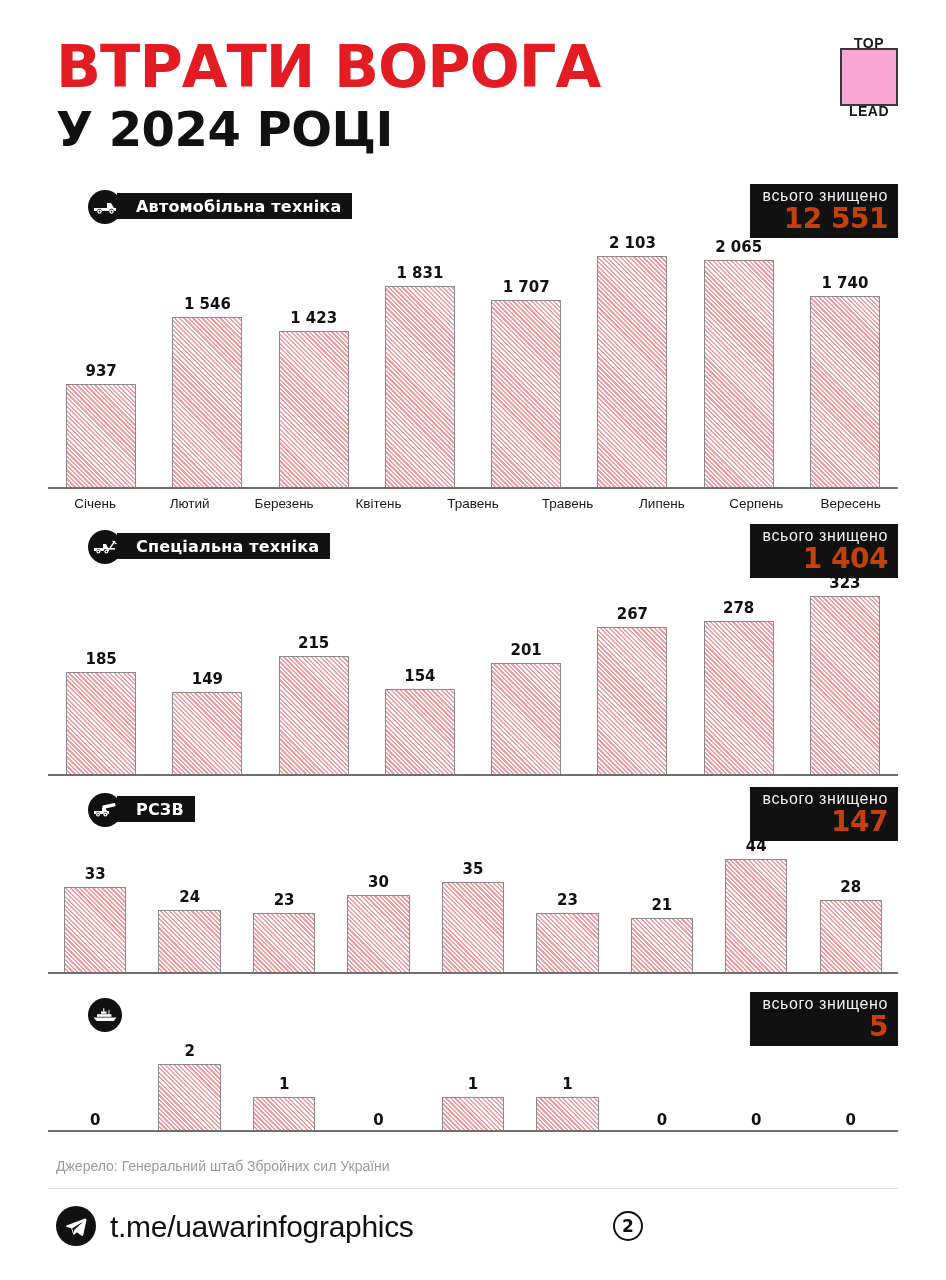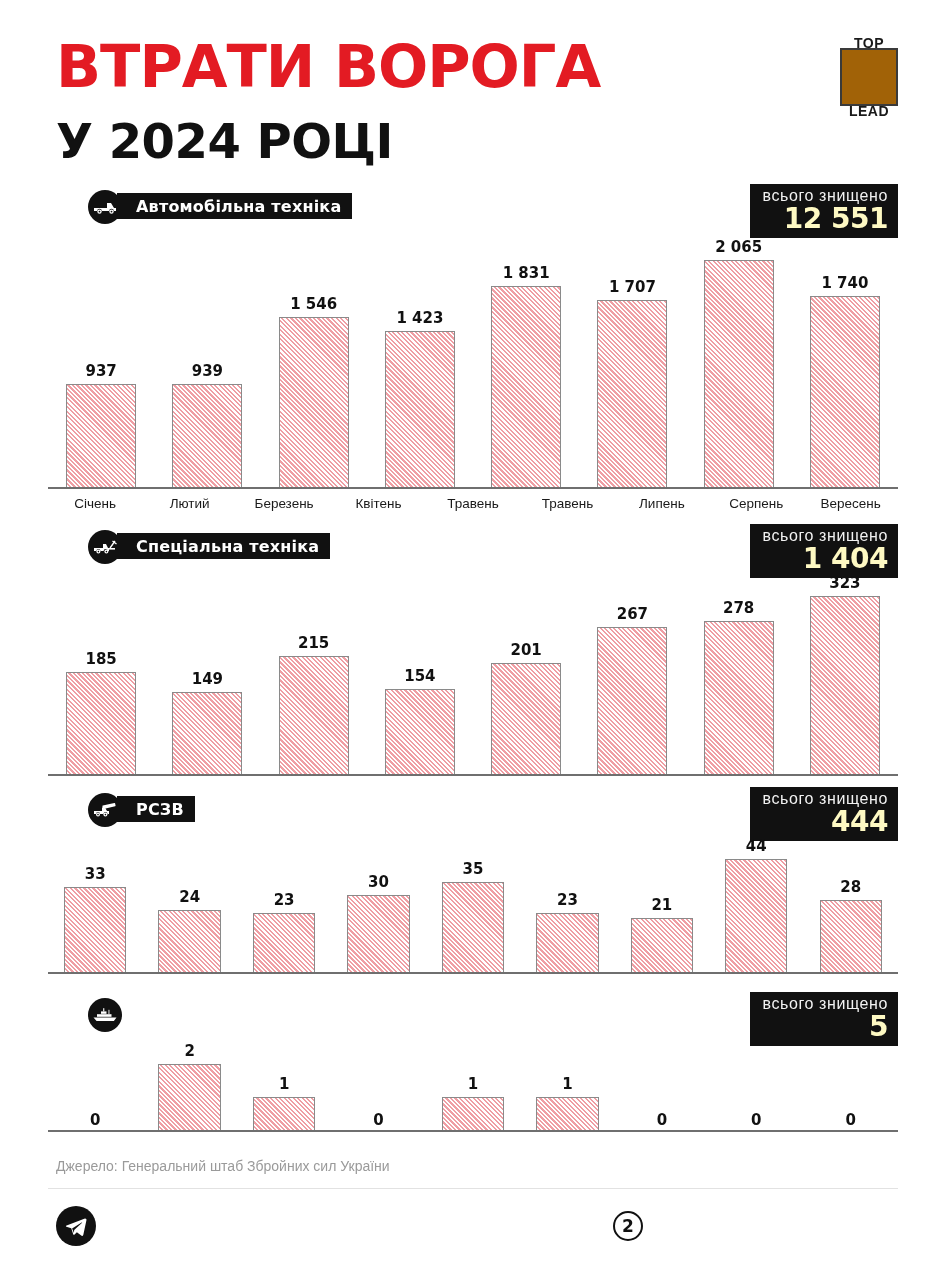--- a/index.html
+++ b/index.html
@@ -15,28 +15,28 @@
   .header { position: absolute; left: 0; top: 0; width: 946px; height: 175px; }
   .title-block { position: absolute; left: 56px; top: 38px; }
   .title-line1 {
     font-size: 58px; font-weight: 700; color: #e31b23;
     letter-spacing: -1px; line-height: 1.0;
     font-family: "DejaVu Sans", sans-serif;
     transform: scaleX(1.02); transform-origin: left center;
   }
   .title-line2 {
     font-size: 48px; font-weight: 700; color: #111;
-    letter-spacing: -0.5px; line-height: 1.05; margin-top: 20px;
+    letter-spacing: -0.5px; line-height: 1.05; margin-top: 8px;
     font-family: "DejaVu Sans", sans-serif;
   }
   .toplead {
     position: absolute; right: 48px; top: 48px;
     width: 58px; height: 58px; border: 2px solid #3a3a3a;
     display: flex; flex-direction: column; align-items: center;
-    justify-content: center; background: #a16207; gap: 24px;
+    justify-content: center; background: #f9a8d4; gap: 24px;
   }
   .toplead-top, .toplead-bottom {
     font-size: 14px; font-weight: 700; color: #1a1a1a;
     letter-spacing: 0.5px; line-height: 1.15;
     font-family: "Liberation Sans", sans-serif;
   }
   .toplead-rule { width: 34px; height: 2px; background: #b07bbd; margin: 2px 0; }
 
   
   .section { position: absolute; left: 0; width: 946px; padding-left: 32px; }
@@ -58,21 +58,21 @@
     position: absolute; right: 48px; top: -6px;
     background: #111; color: #fff; padding: 3px 10px 5px 10px;
     text-align: right; min-width: 148px;
   }
   .sec-total-cap {
     font-size: 16px; font-weight: 400; letter-spacing: 0.6px;
     color: #f2f2f2; line-height: 1.15;
     font-family: "Liberation Sans", sans-serif;
   }
   .sec-total-num {
-    font-size: 28px; font-weight: 700; line-height: 1.0; color: #fef9c3;
+    font-size: 28px; font-weight: 700; line-height: 1.0; color: #c2410c;
     letter-spacing: -0.5px; font-family: "DejaVu Sans", sans-serif;
   }
 
   
   .chart { position: absolute; left: 48px; width: 850px; }
   .plot { position: relative; width: 100%; }
   .bars {
     position: absolute; left: 0; right: 0; bottom: 0; top: 0;
     display: flex; align-items: flex-end; justify-content: space-between;
   }
@@ -170,38 +170,38 @@
       </div>
     </div>
     <div class="chart" style="top:42px">
       <div class="plot" style="height:255px">
         <div class="bars">
             <div class="bar-slot">
               <div class="bar-val">937</div>
               <div class="bar-rect" style="height: 102.923px;"></div>
             </div>
             <div class="bar-slot">
-              <div class="bar-val">939</div>
-              <div class="bar-rect" style="height: 103.143px;"></div>
-            </div>
-            <div class="bar-slot">
               <div class="bar-val">1 546</div>
               <div class="bar-rect" style="height: 169.817px;"></div>
             </div>
             <div class="bar-slot">
               <div class="bar-val">1 423</div>
               <div class="bar-rect" style="height: 156.307px;"></div>
             </div>
             <div class="bar-slot">
               <div class="bar-val">1 831</div>
               <div class="bar-rect" style="height: 201.123px;"></div>
             </div>
             <div class="bar-slot">
               <div class="bar-val">1 707</div>
               <div class="bar-rect" style="height: 187.502px;"></div>
+            </div>
+            <div class="bar-slot">
+              <div class="bar-val">2 103</div>
+              <div class="bar-rect" style="height: 231px;"></div>
             </div>
             <div class="bar-slot">
               <div class="bar-val">2 065</div>
               <div class="bar-rect" style="height: 226.826px;"></div>
             </div>
             <div class="bar-slot">
               <div class="bar-val">1 740</div>
               <div class="bar-rect" style="height: 191.127px;"></div>
             </div>
           </div>
@@ -289,21 +289,21 @@
           <circle cx="5" cy="12.6" r="2" fill="#ffffff"></circle>
           <circle cx="12.4" cy="12.6" r="2" fill="#ffffff"></circle>
           <circle cx="5" cy="12.6" r="0.8" fill="#111111"></circle>
           <circle cx="12.4" cy="12.6" r="0.8" fill="#111111"></circle>
           <rect x="9.5" y="2.2" width="13" height="3.4" rx="0.6" fill="#ffffff" transform="rotate(-13 16 4)"></rect>
         </svg>
       </div>
       <div class="sec-label">РСЗВ</div>
       <div class="sec-total">
         <div class="sec-total-cap">всього знищено</div>
-        <div class="sec-total-num">444</div>
+        <div class="sec-total-num">147</div>
       </div>
     </div>
     <div class="chart" style="top:42px">
       <div class="plot" style="height:137px">
         <div class="bars">
             <div class="bar-slot">
               <div class="bar-val">33</div>
               <div class="bar-rect" style="height: 84.75px;"></div>
             </div>
             <div class="bar-slot">
@@ -402,16 +402,17 @@
 
   <div class="src">Джерело: Генеральний штаб Збройних сил України</div>
   <div class="foot-rule"></div>
   <div class="footer">
     <div class="tg-icon">
       <svg width="22" height="19" viewBox="0 0 22 19" aria-hidden="true">
         <path fill="#ffffff" d="M20.6 1.3 1.6 8.5c-.9.35-.88 1.05-.15 1.28l4.8 1.5 1.85 5.6c.22.62.4.85.83.85.33 0 .48-.15.66-.33l2.28-2.22 4.74 3.5c.87.48 1.5.23 1.72-.81l3.1-14.6c.32-1.27-.48-1.85-1.33-1.47z"></path>
         <path fill="#111111" d="M7.1 11.6 16.6 5.6c.43-.26.83-.12.5.17l-7.9 7.14-.3 3.2z"></path>
       </svg>
     </div>
+    <div class="tg-handle">t.me/uawarinfographics</div>
     <div class="page-num">2</div>
   </div>
 
 </div>
 
 </body></html>

